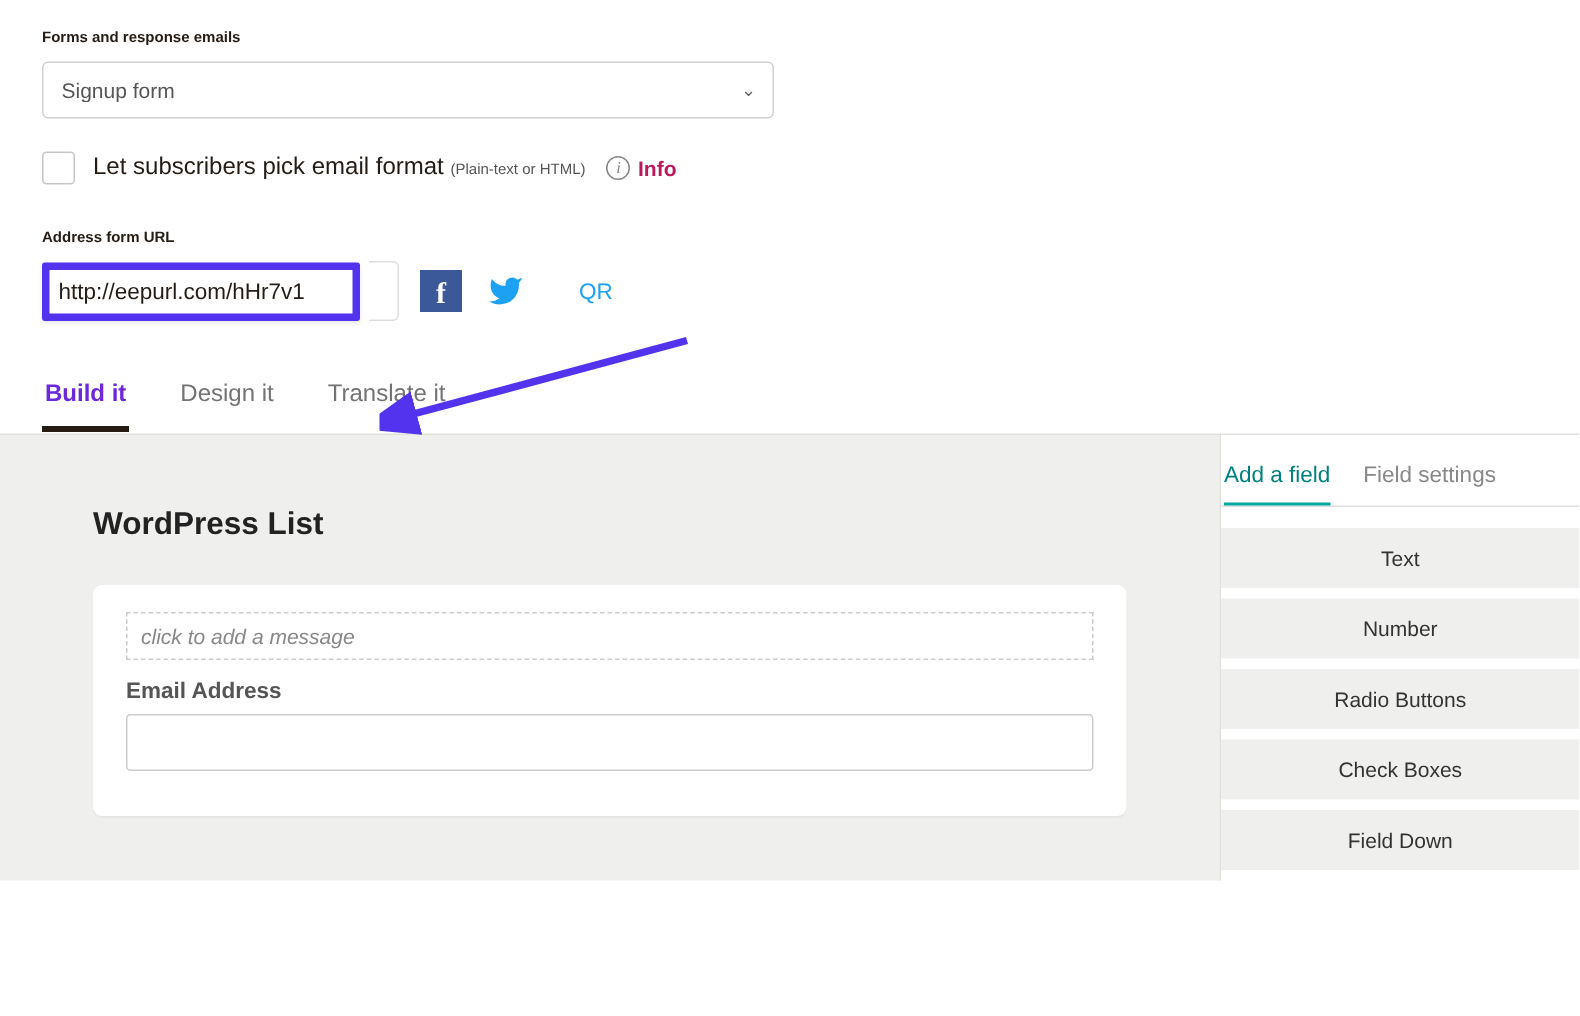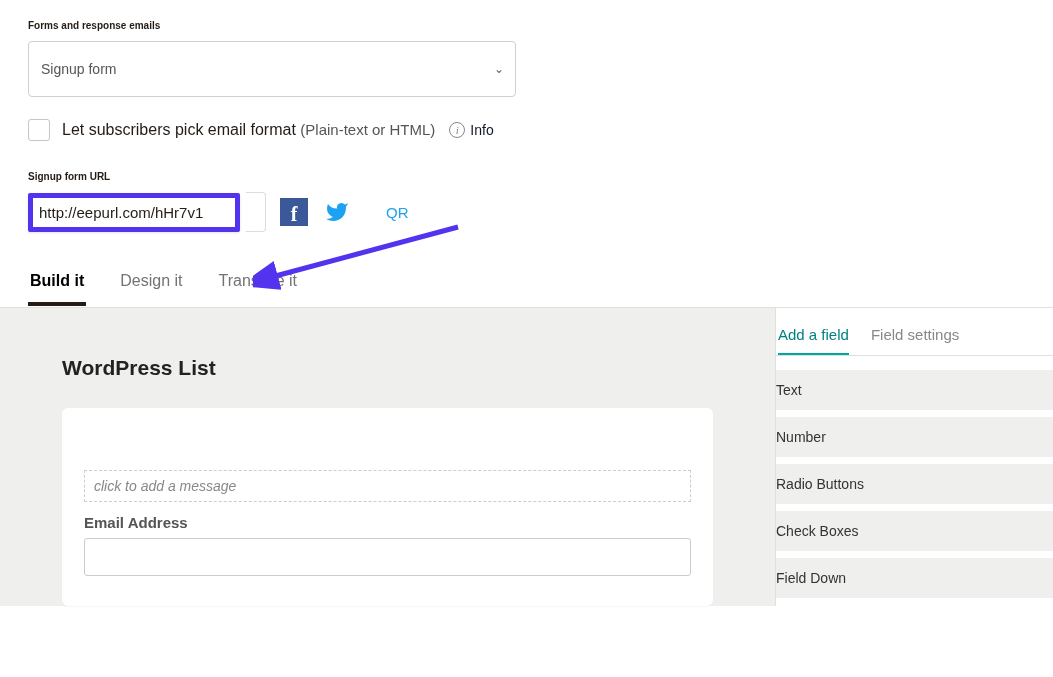--- a/index.html
+++ b/index.html
@@ -25,21 +25,21 @@
       margin-bottom: 10px;
       color: #241c15;
     }
     .select-wrap {
       position: relative;
       width: 488px;
       margin-bottom: 22px;
     }
     .select-wrap select {
       width: 100%;
-      height: 56px;
+      height: 38px;
       padding: 7px 12px;
       font-size: 14px;
       border: 1px solid #d0d0cd;
       border-radius: 4px;
       background: #fff;
       appearance: none;
       -webkit-appearance: none;
       color: #555;
     }
     .select-wrap .chev {
@@ -65,21 +65,21 @@
       background: #fff;
       cursor: pointer;
     }
     .checkbox-label {
       font-size: 16px;
       font-weight: 500;
       color: #241c15;
     }
     .checkbox-sublabel {
       font-weight: 400;
-      font-size: 15px;
+      font-size: 10px;
       color: #555;
     }
     .info-group {
       display: flex;
       align-items: center;
       gap: 5px;
       margin-left: 2px;
     }
     .info-icon {
       width: 16px;
@@ -87,21 +87,21 @@
       border: 1.5px solid #888;
       border-radius: 50%;
       display: flex;
       align-items: center;
       justify-content: center;
       font-size: 11px;
       color: #888;
       font-style: italic;
       font-family: Georgia, serif;
     }
-    .info-text { font-size: 14px; color: #0f172a; }
+    .info-text { font-size: 14px; color: #be185d; font-weight: bold; }
 
     .url-row {
       display: flex;
       align-items: center;
       gap: 14px;
       margin-bottom: 30px;
       position: relative;
     }
     .url-highlight-box {
       border: 5px solid #5333ed;
@@ -158,21 +158,21 @@
       margin-bottom: 0;
     }
     .tab {
       font-size: 16px;
       color: #737373;
       padding: 10px 2px 12px;
       cursor: pointer;
       font-weight: 500;
     }
     .tab.active {
-      color: #000000;
+      color: #6d28d9;
       font-weight: 700;
       border-bottom: 4px solid #241c15;
       text-align: right;
     }
 
     .builder-area {
       display: flex;
       border-top: 1px solid #e0e0dc;
       margin: 0 -28px;
     }
@@ -194,37 +194,36 @@
       padding: 18px 22px 30px;
       box-shadow: 0 1px 1px rgba(0,0,0,0.04);
     }
     .msg-placeholder {
       border: 1px dashed #ccc;
       padding: 7px 9px;
       font-style: italic;
       color: #888;
       font-size: 14px;
       margin-bottom: 12px;
-      margin-top: 44px;
     }
     .field-label {
       font-size: 15px;
       font-weight: 700;
       color: #555;
       margin-bottom: 7px;
     }
     .field-input {
       width: 100%;
       height: 38px;
       border: 1px solid #ccc;
       border-radius: 3px;
     }
 
     .side-panel {
-      width: 278px;
+      width: 240px;
       padding: 18px 0 0;
       border-left: 1px solid #e0e0dc;
     }
     .side-tabs {
       display: flex;
       gap: 22px;
       padding: 0 0 0 2px;
       border-bottom: 1px solid #e0e0dc;
     }
     .side-tab {
@@ -234,20 +233,21 @@
       cursor: pointer;
       font-weight: 500;
     }
     .side-tab.active {
       color: #008080;
       border-bottom: 2px solid #00a9a0;
     }
     .field-list { padding-top: 14px; padding-left: 0; padding-right: 0; }
     .field-btn {
       background: #efefed;
+      text-align: center;
       padding: 12px 0;
       font-size: 14px;
       font-weight: 500;
       color: #333;
       margin-bottom: 7px;
       cursor: pointer;
     }
   </style>
 </head>
 <body>
@@ -267,21 +267,21 @@
     <span class="checkbox-label">
       <span>Let subscribers pick email format</span>
       <span class="checkbox-sublabel">(Plain-text or HTML)</span>
     </span>
     <span class="info-group">
       <span class="info-icon">i</span>
       <span class="info-text">Info</span>
     </span>
   </div>
 
-  <div class="section-label">Signup form URL</div>
+  <div class="section-label">Address form URL</div>
   <div class="url-row">
     <div class="url-highlight-box">
       <input class="url-input" value="http://eepurl.com/hHr7v1" style="">
     </div>
     <div class="trailing-box"></div>
     <div class="fb-icon">f</div>
     <div class="tw-icon">
       <svg width="30" height="24" viewBox="0 0 24 24" fill="#1da1f2">
           <path d="M23 3a10.9 10.9 0 0 1-3.14 1.53 4.48 4.48 0 0 0-7.86 3v1A10.66 10.66 0 0 1 3 4s-4 9 5 13a11.64 11.64 0 0 1-7 2c9 5 20 0 20-11.5a4.5 4.5 0 0 0-.08-.83A7.72 7.72 0 0 0 23 3z"></path>
         </svg>

